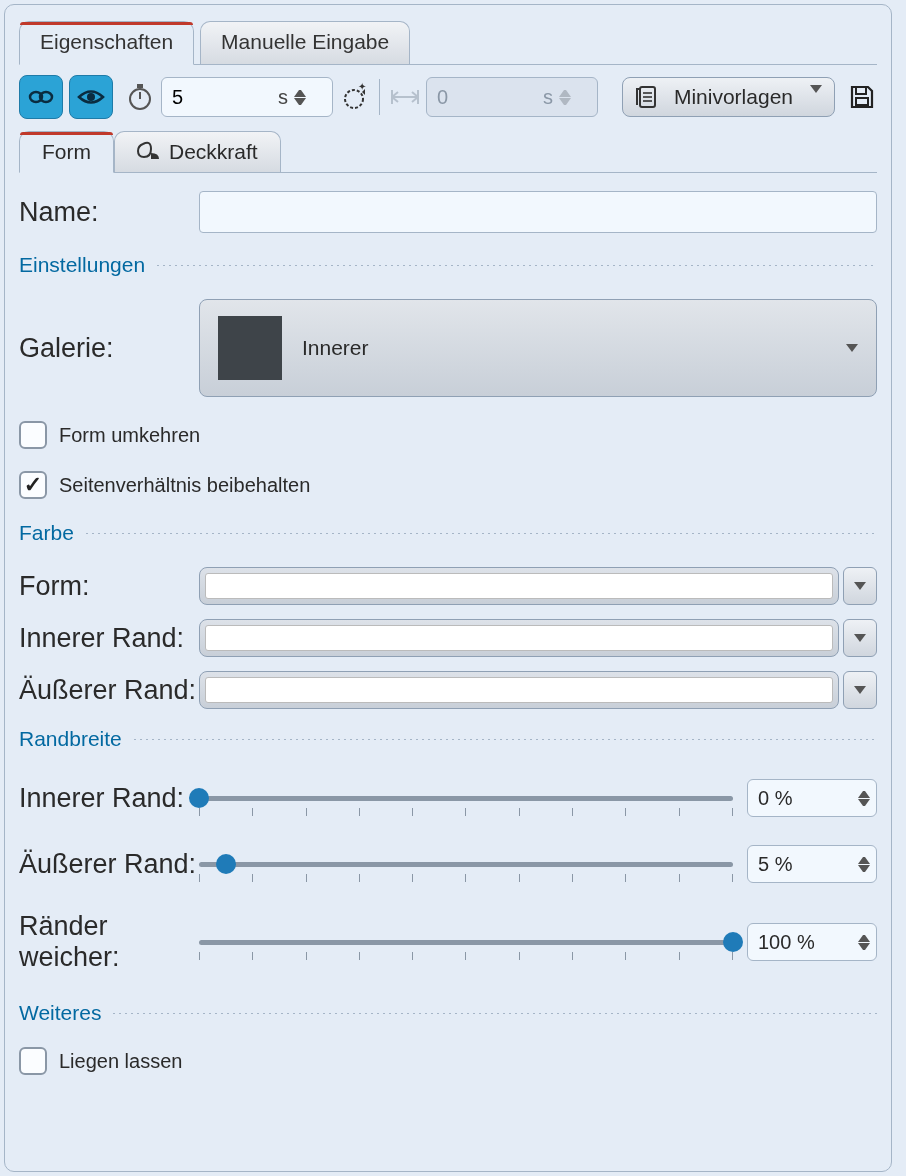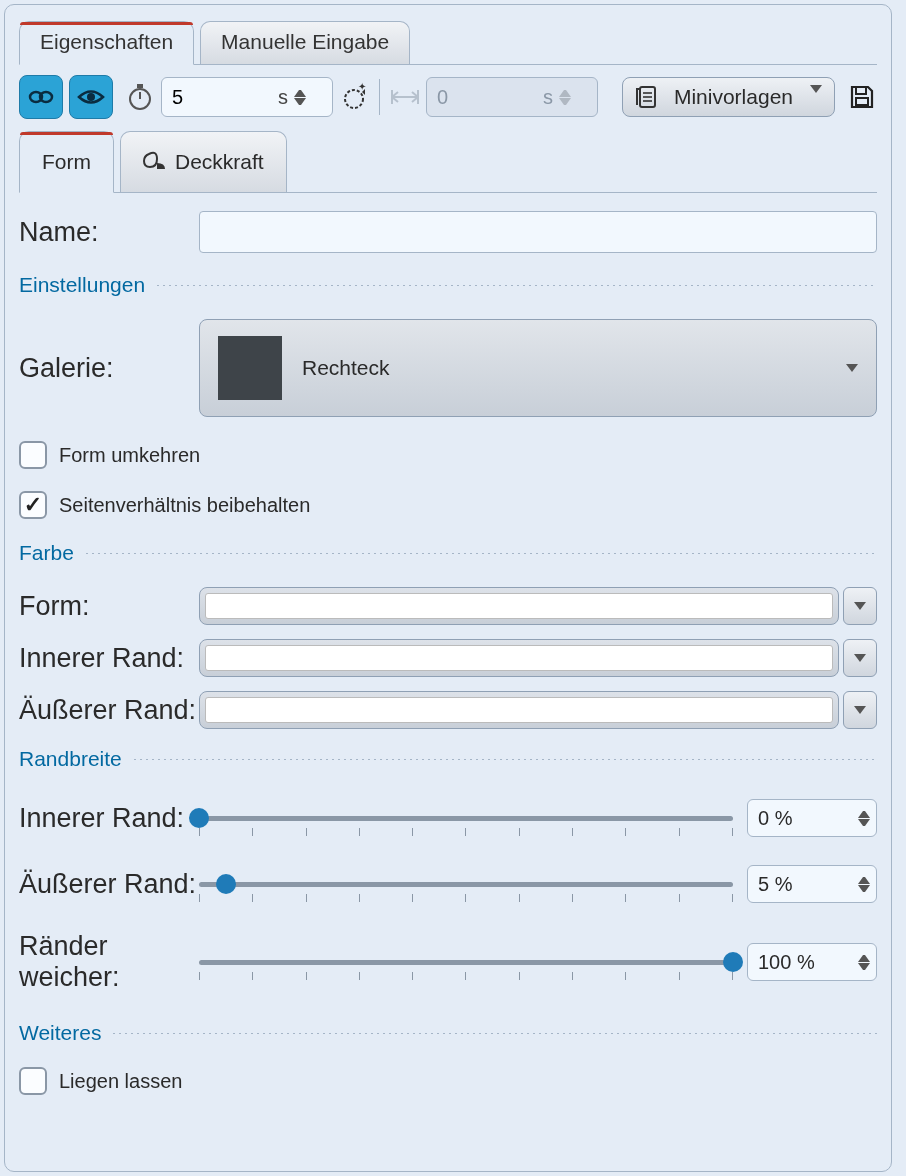--- a/index.html
+++ b/index.html
@@ -95,29 +95,28 @@
   padding: 7px 12px;
   cursor:pointer;
   font-size: 21px;
 }
 .subtab-row {
   display:flex; align-items:flex-end;
   border-bottom: 1px solid #a5b5c7;
   margin-bottom: 18px;
 }
 .subtab {
-  padding: 18px 22px;
+  padding: 8px 22px;
   background: linear-gradient(#f1f3f6,#d6dbe2);
   border: 1px solid #a5b5c7;
   border-bottom:none;
   border-radius: 10px 10px 0 0;
   cursor:pointer;
   font-size: 21px;
   display:flex; align-items:center; gap:8px;
-  margin-right: 6px;
   position:relative;
 }
 .subtab.active {
   background: #e4ecf6;
   border-bottom: 1px solid #e4ecf6;
   margin-bottom: -1px;
 }
 .subtab.active::before {
   content:""; position:absolute; top:0;left:0;right:0;height:3px;
   background:#c0392b; border-radius:8px 8px 0 0;
@@ -353,21 +352,21 @@
 
   <div class="section-header">
     <span>Einstellungen</span>
     <div class="dots"></div>
   </div>
 
   <div class="form-row" style="margin-bottom:24px;">
     <div class="form-label">Galerie:</div>
     <div class="gallery-select">
       <div class="gallery-swatch"></div>
-      <span style="font-size:21px;">Rechteck</span>
+      <span style="font-size:21px;">Innerer</span>
       <div class="chev chev-down-sm"></div>
     </div>
   </div>
 
   <div class="checkbox-row">
     <div class="checkbox"></div>
     <span>Form umkehren</span>
   </div>
 
   <div class="checkbox-row">

